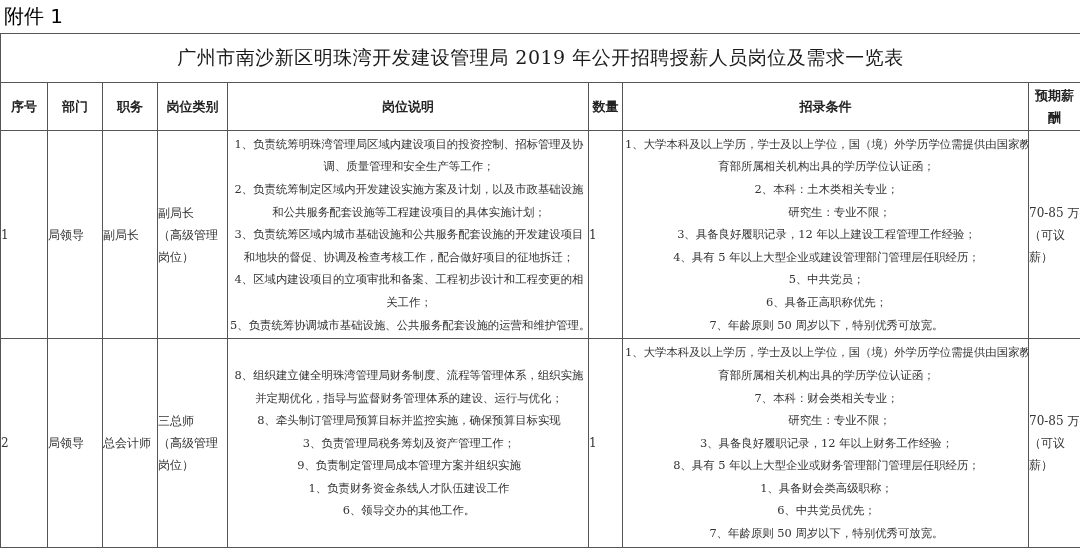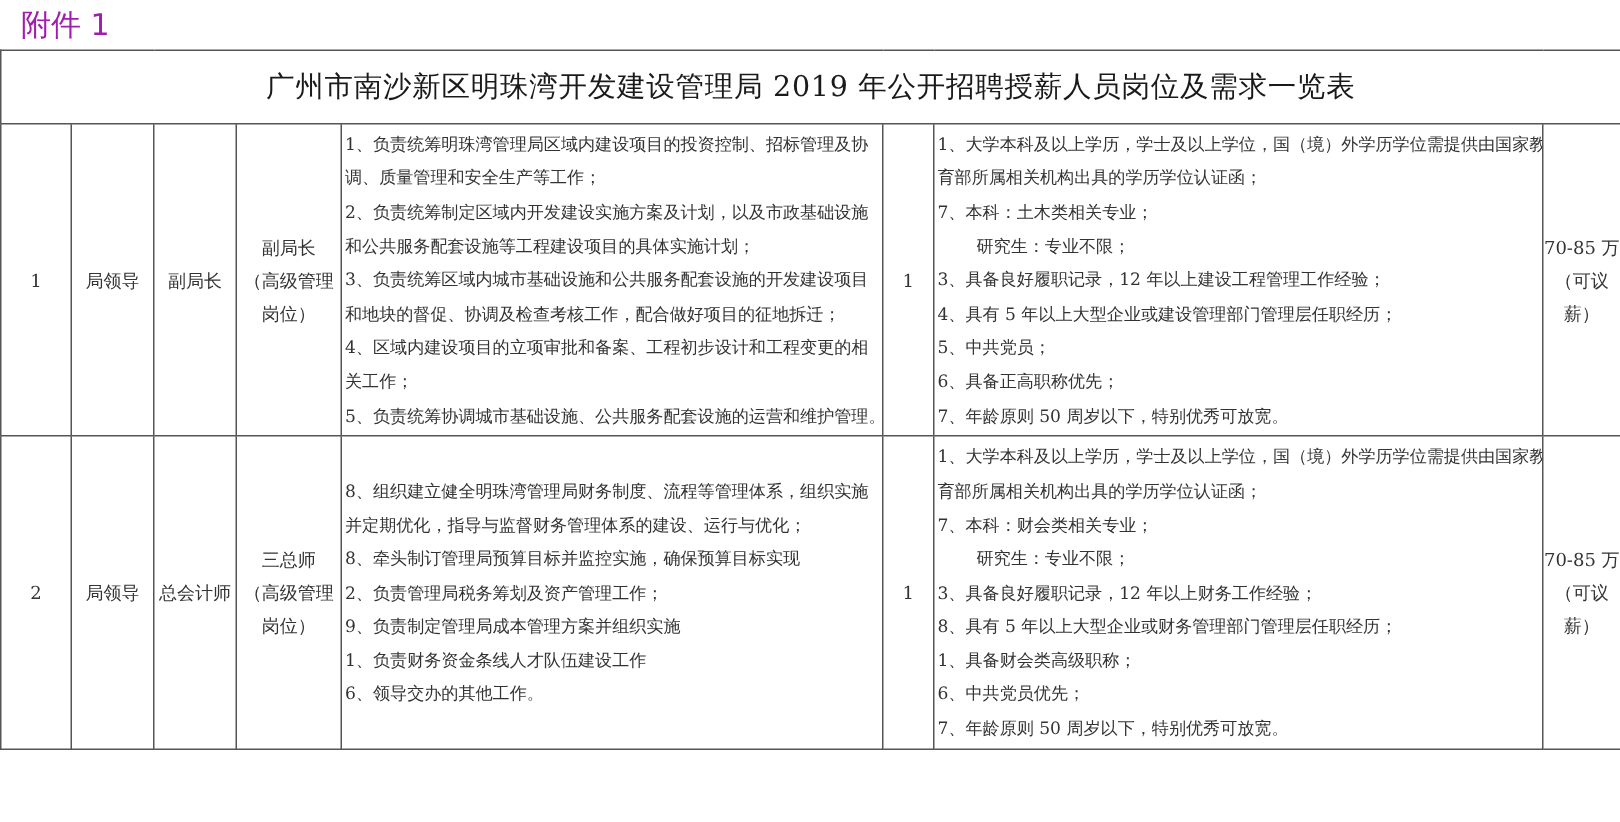--- a/index.html
+++ b/index.html
@@ -1,26 +1,26 @@
 <!DOCTYPE html>
 <html><head>
 <meta charset="utf-8">
 <style>
   html, body { margin:0; padding:0; background:#ffffff; }
   body { width:1080px; height:548px; overflow:hidden; position:relative;
          font-family:"DejaVu Serif","Liberation Serif",serif; color:#2a2a2a; }
-  .attach { position:absolute; left:14px; top:3px; font-family:"DejaVu Sans","Liberation Sans",sans-serif;
-            font-size:20px; color:#a21caf; line-height:26px; }
+  .attach { position:absolute; left:4px; top:3px; font-family:"DejaVu Sans","Liberation Sans",sans-serif;
+            font-size:20px; color:#000000; line-height:26px; }
   table { position:absolute; left:0; top:33px; width:1080px; border-collapse:collapse; table-layout:fixed; }
   td { border:1.5px solid #555; padding:0; vertical-align:middle; }
   .title-cell { height:48px; text-align:center; font-size:19px; color:#1a1a1a; letter-spacing:0.5px; }
   .hdr td { height:47px; text-align:center; font-size:13px; font-weight:bold; color:#222; }
   .hdr td.salary-h { line-height:22px; }
-  .c { text-align:center; font-size:12px; color:#333; line-height:22px; }
-  .lst { font-size:11.4px; line-height:22.6px; color:#333; padding-left:2px; }
+  .c { font-size:12px; color:#333; line-height:22px; }
+  .lst { font-size:11.4px; line-height:22.6px; color:#333; padding-left:2px;text-align:center; }
   .lst div { white-space:nowrap; overflow:hidden; }
   .lst .ind { padding-left:26px; }
   .r1 td { height:207px; }
   .r2 td { height:208px; }
 </style>
 </head>
 <body>
 
 <div class="attach">附件 1</div>
 
@@ -31,20 +31,33 @@
       <col style="width:55px">
       <col style="width:70px">
     <col style="width:361px">
       <col style="width:34px">
       <col style="width:406px">
       <col style="width:52px">
   </colgroup>
   <tbody>
       <tr>
     <td colspan="8" class="title-cell">广州市南沙新区明珠湾开发建设管理局 2019 年公开招聘授薪人员岗位及需求一览表</td>
+  </tr>
+  <tr class="hdr">
+    <td>序号</td>
+    <td>部门</td>
+    <td>职务</td>
+    <td>岗位类别</td>
+    <td>岗位说明</td>
+    <td>数量</td>
+    <td>招录条件</td>
+    <td class="salary-h">
+      <div>预期薪</div>
+      <div>酬</div>
+    </td>
   </tr>
 
   <tr class="r1">
     <td class="c">1</td>
     <td class="c">局领导</td>
     <td class="c">副局长</td>
     <td class="c">
       <div>副局长</div>
       <div>（高级管理</div>
       <div>岗位）</div>
@@ -57,21 +70,21 @@
       <div>3、负责统筹区域内城市基础设施和公共服务配套设施的开发建设项目</div>
       <div>和地块的督促、协调及检查考核工作，配合做好项目的征地拆迁；</div>
       <div>4、区域内建设项目的立项审批和备案、工程初步设计和工程变更的相</div>
       <div>关工作；</div>
       <div>5、负责统筹协调城市基础设施、公共服务配套设施的运营和维护管理。</div>
     </td>
     <td class="c">1</td>
     <td class="lst">
       <div>1、大学本科及以上学历，学士及以上学位，国（境）外学历学位需提供由国家教</div>
       <div>育部所属相关机构出具的学历学位认证函；</div>
-      <div>7、本科：土木类相关专业；</div>
+      <div>2、本科：土木类相关专业；</div>
       <div class="ind">研究生：专业不限；</div>
       <div>3、具备良好履职记录，12 年以上建设工程管理工作经验；</div>
       <div>4、具有 5 年以上大型企业或建设管理部门管理层任职经历；</div>
       <div>5、中共党员；</div>
       <div>6、具备正高职称优先；</div>
       <div>7、年龄原则 50 周岁以下，特别优秀可放宽。</div>
     </td>
     <td class="c">
       <div>70-85 万</div>
       <div>（可议</div>
@@ -85,21 +98,21 @@
     <td class="c">总会计师</td>
     <td class="c">
       <div>三总师</div>
       <div>（高级管理</div>
       <div>岗位）</div>
     </td>
     <td class="lst">
       <div>8、组织建立健全明珠湾管理局财务制度、流程等管理体系，组织实施</div>
       <div>并定期优化，指导与监督财务管理体系的建设、运行与优化；</div>
       <div>8、牵头制订管理局预算目标并监控实施，确保预算目标实现</div>
-      <div>2、负责管理局税务筹划及资产管理工作；</div>
+      <div>3、负责管理局税务筹划及资产管理工作；</div>
       <div>9、负责制定管理局成本管理方案并组织实施</div>
       <div>1、负责财务资金条线人才队伍建设工作</div>
       <div>6、领导交办的其他工作。</div>
     </td>
     <td class="c">1</td>
     <td class="lst">
       <div>1、大学本科及以上学历，学士及以上学位，国（境）外学历学位需提供由国家教</div>
       <div>育部所属相关机构出具的学历学位认证函；</div>
       <div>7、本科：财会类相关专业；</div>
       <div class="ind">研究生：专业不限；</div>

